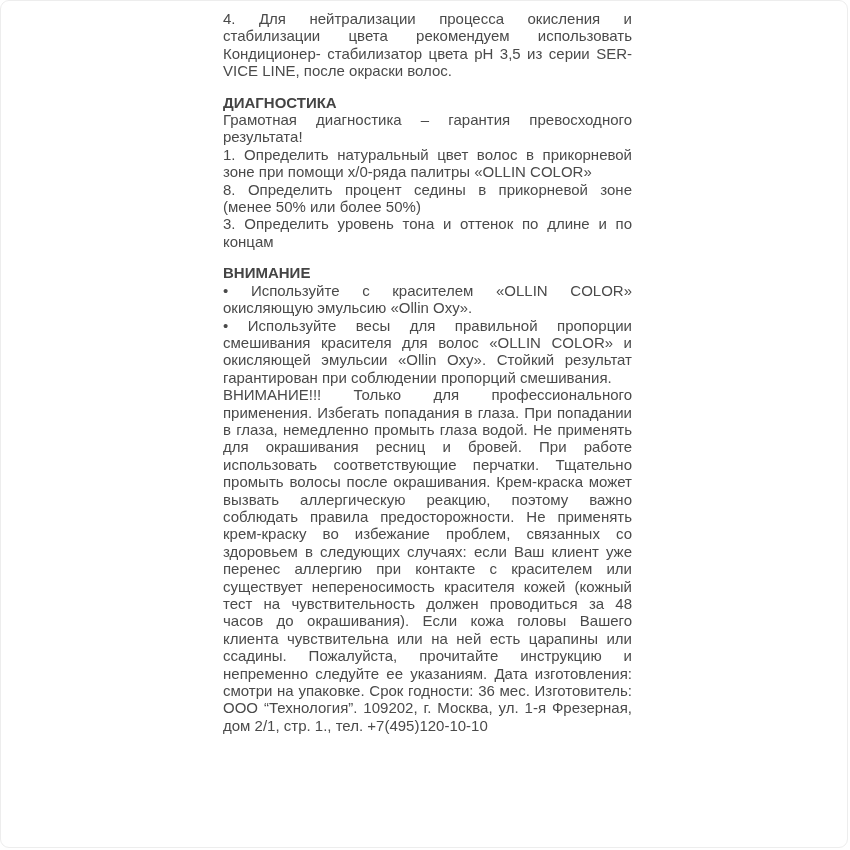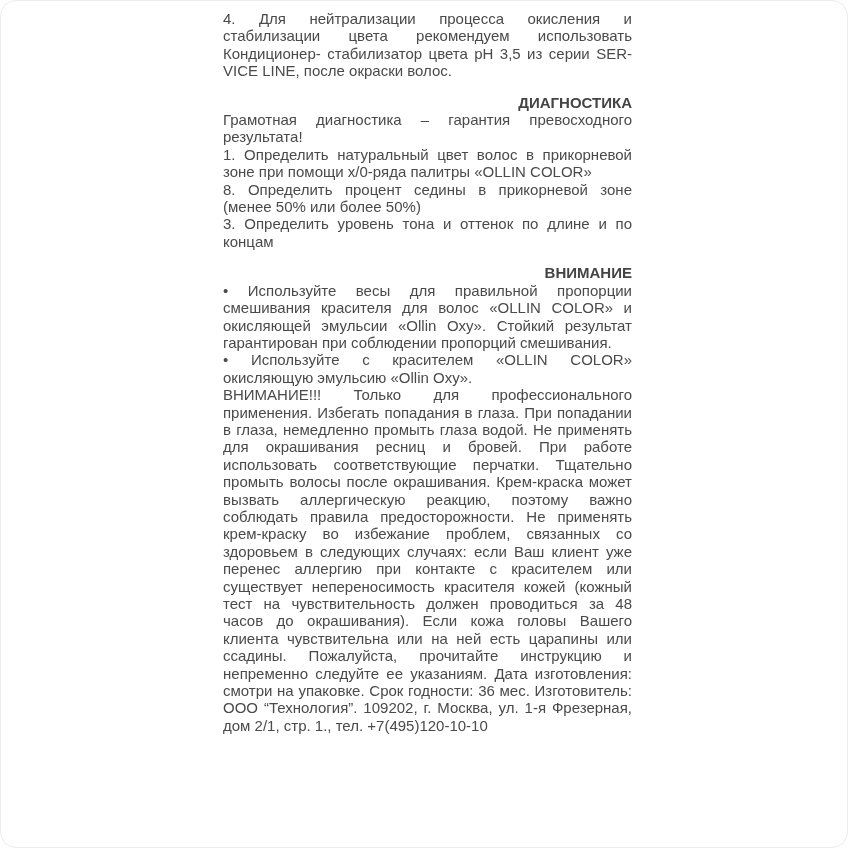--- a/index.html
+++ b/index.html
@@ -10,21 +10,21 @@
     background: #ffffff;
     font-family: "Liberation Sans", sans-serif;
   }
   .page {
     position: absolute;
     left: 0; top: 0;
     width: 848px;
     height: 848px;
     box-sizing: border-box;
     border: 1px solid #ededed;
-    border-radius: 16px;
+    border-radius: 9px;
     background: #ffffff;
     overflow: hidden;
   }
   .text-column {
     position: absolute;
     left: 222px;
     top: 9px;
     width: 409px;
     color: #4a4a4a;
     font-size: 15px;
@@ -34,38 +34,38 @@
   .para {
     margin: 0;
     padding: 0;
   }
   .section-heading {
     margin: 14px 0 0 0;
     padding: 0;
     font-size: 15px;
     line-height: 17.4px;
     font-weight: bold;
-    text-align: right;
+    text-align: left;
     color: #444444;
   }
 </style>
 </head>
 <body>
 
 <div class="page">
   <div class="text-column">
 
     <p class="para">4. Для нейтрализации процесса окисления и стабилизации цвета рекомендуем использовать Кондиционер- стабилизатор цвета pH 3,5 из серии SER-VICE LINE, после окраски волос.</p>
 
     <h2 class="section-heading">ДИАГНОСТИКА</h2>
     <p class="para">Грамотная диагностика – гарантия превосходного результата!</p>
     <p class="para">1. Определить натуральный цвет волос в прикорневой зоне при помощи х/0-ряда палитры «OLLIN COLOR»</p>
     <p class="para">8. Определить процент седины в прикорневой зоне (менее 50% или более 50%)</p>
     <p class="para">3. Определить уровень тона и оттенок по длине и по концам</p>
 
     <h2 class="section-heading">ВНИМАНИЕ</h2>
+    <p class="para">• Используйте с красителем «OLLIN COLOR» окисляющую эмульсию «Ollin Oxy».</p>
     <p class="para">• Используйте весы для правильной пропорции смешивания красителя для волос «OLLIN COLOR» и окисляющей эмульсии «Ollin Oxy». Стойкий результат гарантирован при соблюдении пропорций смешивания.</p>
-    <p class="para">• Используйте с красителем «OLLIN COLOR» окисляющую эмульсию «Ollin Oxy».</p>
 
     <p class="para">ВНИМАНИЕ!!! Только для профессионального применения. Избегать попадания в глаза. При попадании в глаза, немедленно промыть глаза водой. Не применять для окрашивания ресниц и бровей. При работе использовать соответствующие перчатки. Тщательно промыть волосы после окрашивания. Крем-краска может вызвать аллергическую реакцию, поэтому важно соблюдать правила предосторожности. Не применять крем-краску во избежание проблем, связанных со здоровьем в следующих случаях: если Ваш клиент уже перенес аллергию при контакте с красителем или существует непереносимость красителя кожей (кожный тест на чувствительность должен проводиться за 48 часов до окрашивания). Если кожа головы Вашего клиента чувствительна или на ней есть царапины или ссадины. Пожалуйста, прочитайте инструкцию и непременно следуйте ее указаниям. Дата изготовления: смотри на упаковке. Срок годности: 36 мес. Изготовитель: ООО “Технология”. 109202, г. Москва, ул. 1-я Фрезерная, дом 2/1, стр. 1., тел. +7(495)120-10-10</p>
 
   </div>
 </div>
 
 </body></html>

